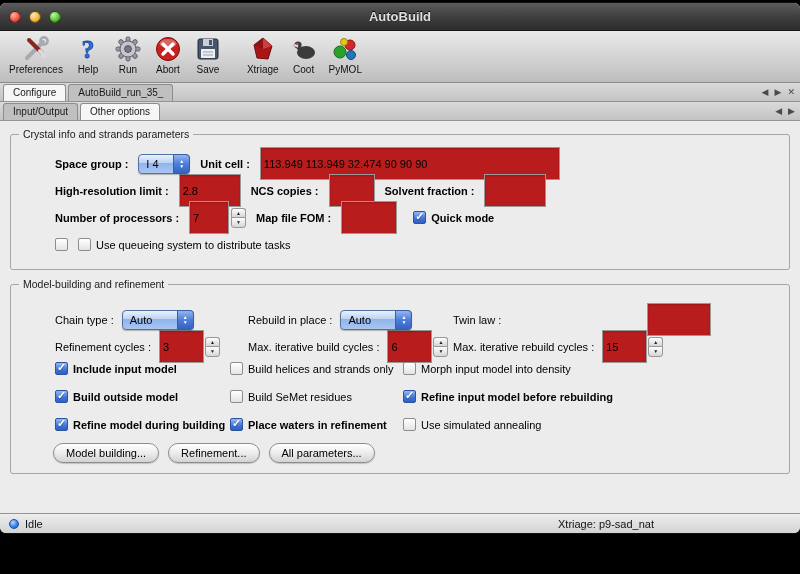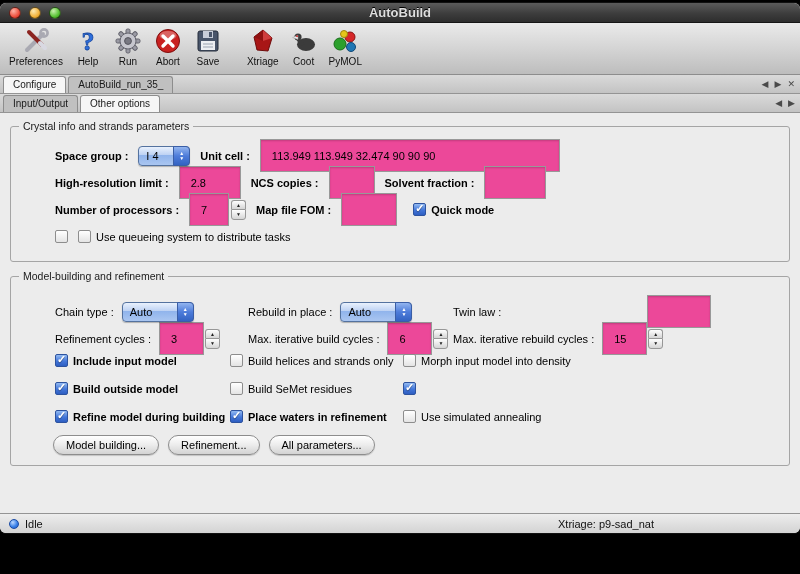--- a/index.html
+++ b/index.html
@@ -6,21 +6,21 @@
   html, body { width: 800px; height: 574px; background: #000; font-family: "Liberation Sans", sans-serif; overflow: hidden; }
 
   .window {
     position: absolute; top: 3px; left: 0; width: 800px; height: 530px;
     border-radius: 6px; background: #ececec; overflow: hidden;
     display: flex; flex-direction: column;
     box-shadow: 0 0 0 1px #111;
   }
 
   
-  .titlebar { height: 20px; flex: none; position: relative;
+  .titlebar { height: 28px; flex: none; position: relative;
     background: linear-gradient(#5b5b5b, #3d3d3d 55%, #2d2d2d);
     border-bottom: 1px solid #161616; display: flex; align-items: center; }
   .traffic { display: flex; gap: 8px; margin-left: 9px; z-index: 2; }
   .light { width: 12px; height: 12px; border-radius: 50%; border: 1px solid rgba(0,0,0,.55); }
   .light.red    { background: radial-gradient(circle at 35% 30%, #ffb3a6, #ee4f3d 60%, #a32017); }
   .light.yellow { background: radial-gradient(circle at 35% 30%, #ffeab0, #f3b23a 60%, #b37a10); }
   .light.green  { background: radial-gradient(circle at 35% 30%, #c9f0ae, #56c232 60%, #2d7a15); }
   .wtitle { position: absolute; left: 0; right: 0; text-align: center;
     color: #dedede; font-size: 13px; font-weight: bold; text-shadow: 0 -1px 0 #000; }
 
@@ -48,22 +48,22 @@
     margin-top: 9px; padding: 12px 10px 8px 44px; }
   .groupbox-title { position: absolute; top: -7px; left: 8px; background: #ececec;
     padding: 0 4px; font-size: 10.5px; color: #1a1a1a; }
   .row { display: flex; align-items: center; height: 21px; margin: 6px 0; gap: 10px; }
   .g2a { display: grid; grid-template-columns: 193px 205px 1fr; align-items: center; height: 21px; margin: 6px 0; }
   .g2b { display: grid; grid-template-columns: 175px 173px 1fr; align-items: center; height: 21px; margin: 7px 0; }
   .cell { display: flex; align-items: center; gap: 8px; }
   .lbl { font-size: 11px; color: #000; white-space: nowrap; }
   .lbl.b { font-weight: bold; }
 
-  .field { height: 33px; border: 1px solid #989898; background: #ec4899; font-size: 11px;
-    padding: 0 11px; font-family: "Liberation Sans", sans-serif; box-shadow: inset 0 1px 2px rgba(0,0,0,.18); }
+  .field { height: 33px; border: 1px solid #989898; background: #b91c1c; font-size: 11px;
+    padding: 0 3px; font-family: "Liberation Sans", sans-serif; box-shadow: inset 0 1px 2px rgba(0,0,0,.18); }
   .w40 { width: 40px; } .w45 { width: 45px; } .w46 { width: 46px; } .w56 { width: 56px; }
   .w62 { width: 62px; } .w64 { width: 64px; } .w300 { width: 300px; }
   .twin-gap { margin-left: 138px; }
 
   
   .popup { position: relative; display: inline-flex; align-items: center; height: 20px;
     border: 1px solid #54729f; border-radius: 4px; font-size: 11px; color: #000;
     background: linear-gradient(#e9f1fd, #bcd1f3 45%, #90b4ec 46%, #aac6f1);
     padding: 0 22px 0 7px; box-shadow: 0 1px 1px rgba(0,0,0,.25); }
   .popup.sg { width: 52px; } .popup.auto { width: 72px; }
@@ -370,20 +370,21 @@
           <span class="cb-label" data-bold="true">Build outside model</span>
         </span>
         <span class="cb" data-checked="false">
           <span class="cb-box"></span>
           <span class="cb-label" data-bold="false">Build SeMet residues</span>
         </span>
         <span class="cb" data-checked="true">
           <span class="cb-box">
               <span class="cb-mark">✓</span>
             </span>
+          <span class="cb-label" data-bold="true">Refine input model before rebuilding</span>
         </span>
       </div>
 
       <div class="g2b">
         <span class="cb" data-checked="true">
           <span class="cb-box">
               <span class="cb-mark">✓</span>
             </span>
           <span class="cb-label" data-bold="true">Refine model during building</span>
         </span>

